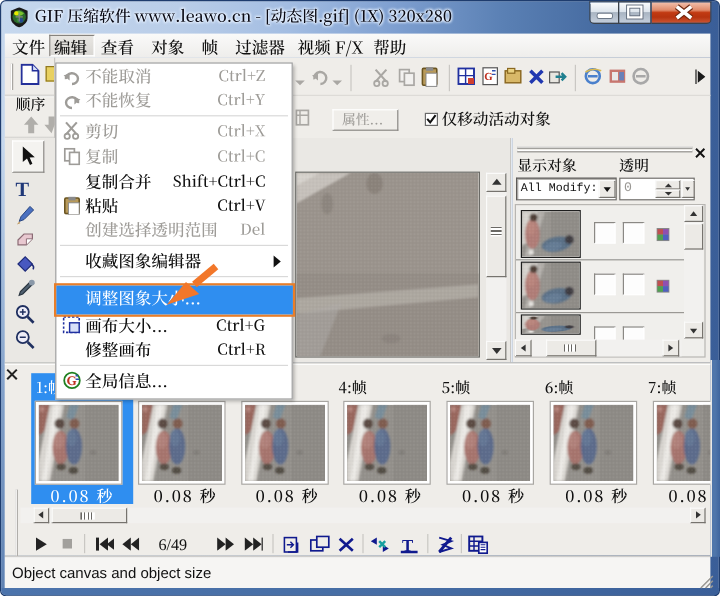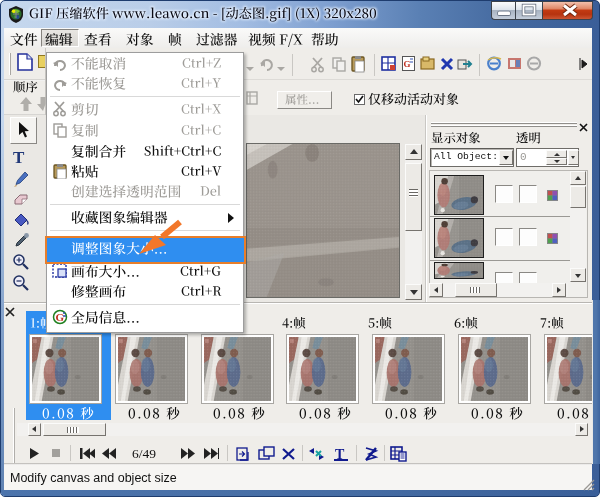--- a/index.html
+++ b/index.html
@@ -343,21 +343,21 @@
       <use href="#g793A" transform="translate(12.4,10.4) scale(0.01240,-0.01240)"></use>
       <use href="#g5BF9" transform="translate(24.8,10.4) scale(0.01240,-0.01240)"></use>
       <use href="#g8C61" transform="translate(37.2,10.4) scale(0.01240,-0.01240)"></use>
     </svg>
     <svg class="tr" style="left:516px;top:132px;width:27px;height:17px;fill:#111" viewBox="0 0 27 17">
       <use href="#g900F" transform="translate(0.0,10.4) scale(0.01240,-0.01240)"></use>
       <use href="#g660E" transform="translate(12.4,10.4) scale(0.01240,-0.01240)"></use>
     </svg>
     <div class="abs" style="left:430px;top:148px;width:84px;height:19px;background:#fff;border:1px solid #6e6c68;box-shadow:inset 1px 1px 0 #b8b6b2"></div>
     <div class="abs" style="left:430px;top:148px;width:84px;height:19px;border:1px solid #44424000;border-color:#44424066 transparent transparent #44424066"></div>
-    <div style="position:absolute;left:434px;top:151px;font-family:&quot;Liberation Mono&quot;,monospace;font-size:9.7px;color:#111">All Object:</div>
+    <div style="position:absolute;left:434px;top:151px;font-family:&quot;Liberation Mono&quot;,monospace;font-size:9.7px;color:#111">All Modify:</div>
     <div class="sbtn" style="left:499px;top:150px;width:14px;height:15px"></div>
     <div class="tri" style="left:503px;top:156px;border-left:3.5px solid rgba(0,0,0,0);border-right:3.5px solid rgba(0,0,0,0);border-top:4.5px solid #111"></div>
     <div class="abs" style="left:516px;top:148px;width:63px;height:19px;background:#fff;border:1px solid #6e6c68"></div>
     <div style="position:absolute;left:520px;top:151px;font-family:&quot;Liberation Mono&quot;,monospace;font-size:11px;color:#9a9894">0</div>
     <div class="sbtn" style="left:546px;top:150px;width:21px;height:7.5px"></div>
     <div class="sbtn" style="left:546px;top:157.5px;width:21px;height:7.5px"></div>
     <div class="tri" style="left:554px;top:152.5px;border-left:3px solid rgba(0,0,0,0);border-right:3px solid rgba(0,0,0,0);border-bottom:3.5px solid #333"></div>
     <div class="tri" style="left:554px;top:160px;border-left:3px solid rgba(0,0,0,0);border-right:3px solid rgba(0,0,0,0);border-top:3.5px solid #333"></div>
     <div class="sbtn" style="left:568px;top:150px;width:11px;height:15px"></div>
     <div class="tri" style="left:571px;top:156px;border-left:2.5px solid rgba(0,0,0,0);border-right:2.5px solid rgba(0,0,0,0);border-top:3.5px solid #333"></div>
@@ -608,21 +608,21 @@
     </svg>
     <div class="sep1" style="left:384px;top:445px;height:16px"></div>
     <svg class="abs" style="left:390px;top:446px" width="17" height="16" viewBox="0 0 17 16">
       <rect x="1" y="1" width="11" height="12" fill="none" stroke="#101a8e" stroke-width="1.6"></rect>
       <path d="M1 5 L12 5 M1 9 L12 9 M5 1 L5 13" stroke="#101a8e" stroke-width="1.2"></path>
       <rect x="9" y="6" width="7" height="9" fill="#fff" stroke="#101a8e" stroke-width="1.4"></rect>
       <path d="M10.5 8 L14.5 8 M10.5 10 L14.5 10 M10.5 12 L14.5 12" stroke="#101a8e" stroke-width=".9"></path>
     </svg>
     <div class="abs" style="left:4px;top:463px;width:588px;height:2px;background:linear-gradient(180deg,#b0aeaa,#fff)"></div>
     <div class="abs" style="left:4px;top:465px;width:588px;height:25px;background:#f6f5f3"></div>
-    <div style="position:absolute;left:10px;top:471px;font-size:12.5px;color:#111">Modify canvas and object size</div>
+    <div style="position:absolute;left:10px;top:471px;font-size:12.5px;color:#111">Object canvas and object size</div>
     <svg class="abs" style="left:583px;top:479px" width="12" height="12" viewBox="0 0 12 12">
       <path d="M11 1 L1 11 M11 5 L5 11 M11 9 L9 11" stroke="#9a9894" stroke-width="1.3"></path>
     </svg>
     <div id="menu"></div>
     <svg class="tr" style="left:71px;top:57px;width:58px;height:18px;fill:#9e9c98;z-index:52" viewBox="0 0 58 18">
       <use href="#g4E0D" transform="translate(0.0,11.6) scale(0.01380,-0.01380)"></use>
       <use href="#g80FD" transform="translate(13.8,11.6) scale(0.01380,-0.01380)"></use>
       <use href="#g53D6" transform="translate(27.6,11.6) scale(0.01380,-0.01380)"></use>
       <use href="#g6D88" transform="translate(41.4,11.6) scale(0.01380,-0.01380)"></use>
     </svg>

